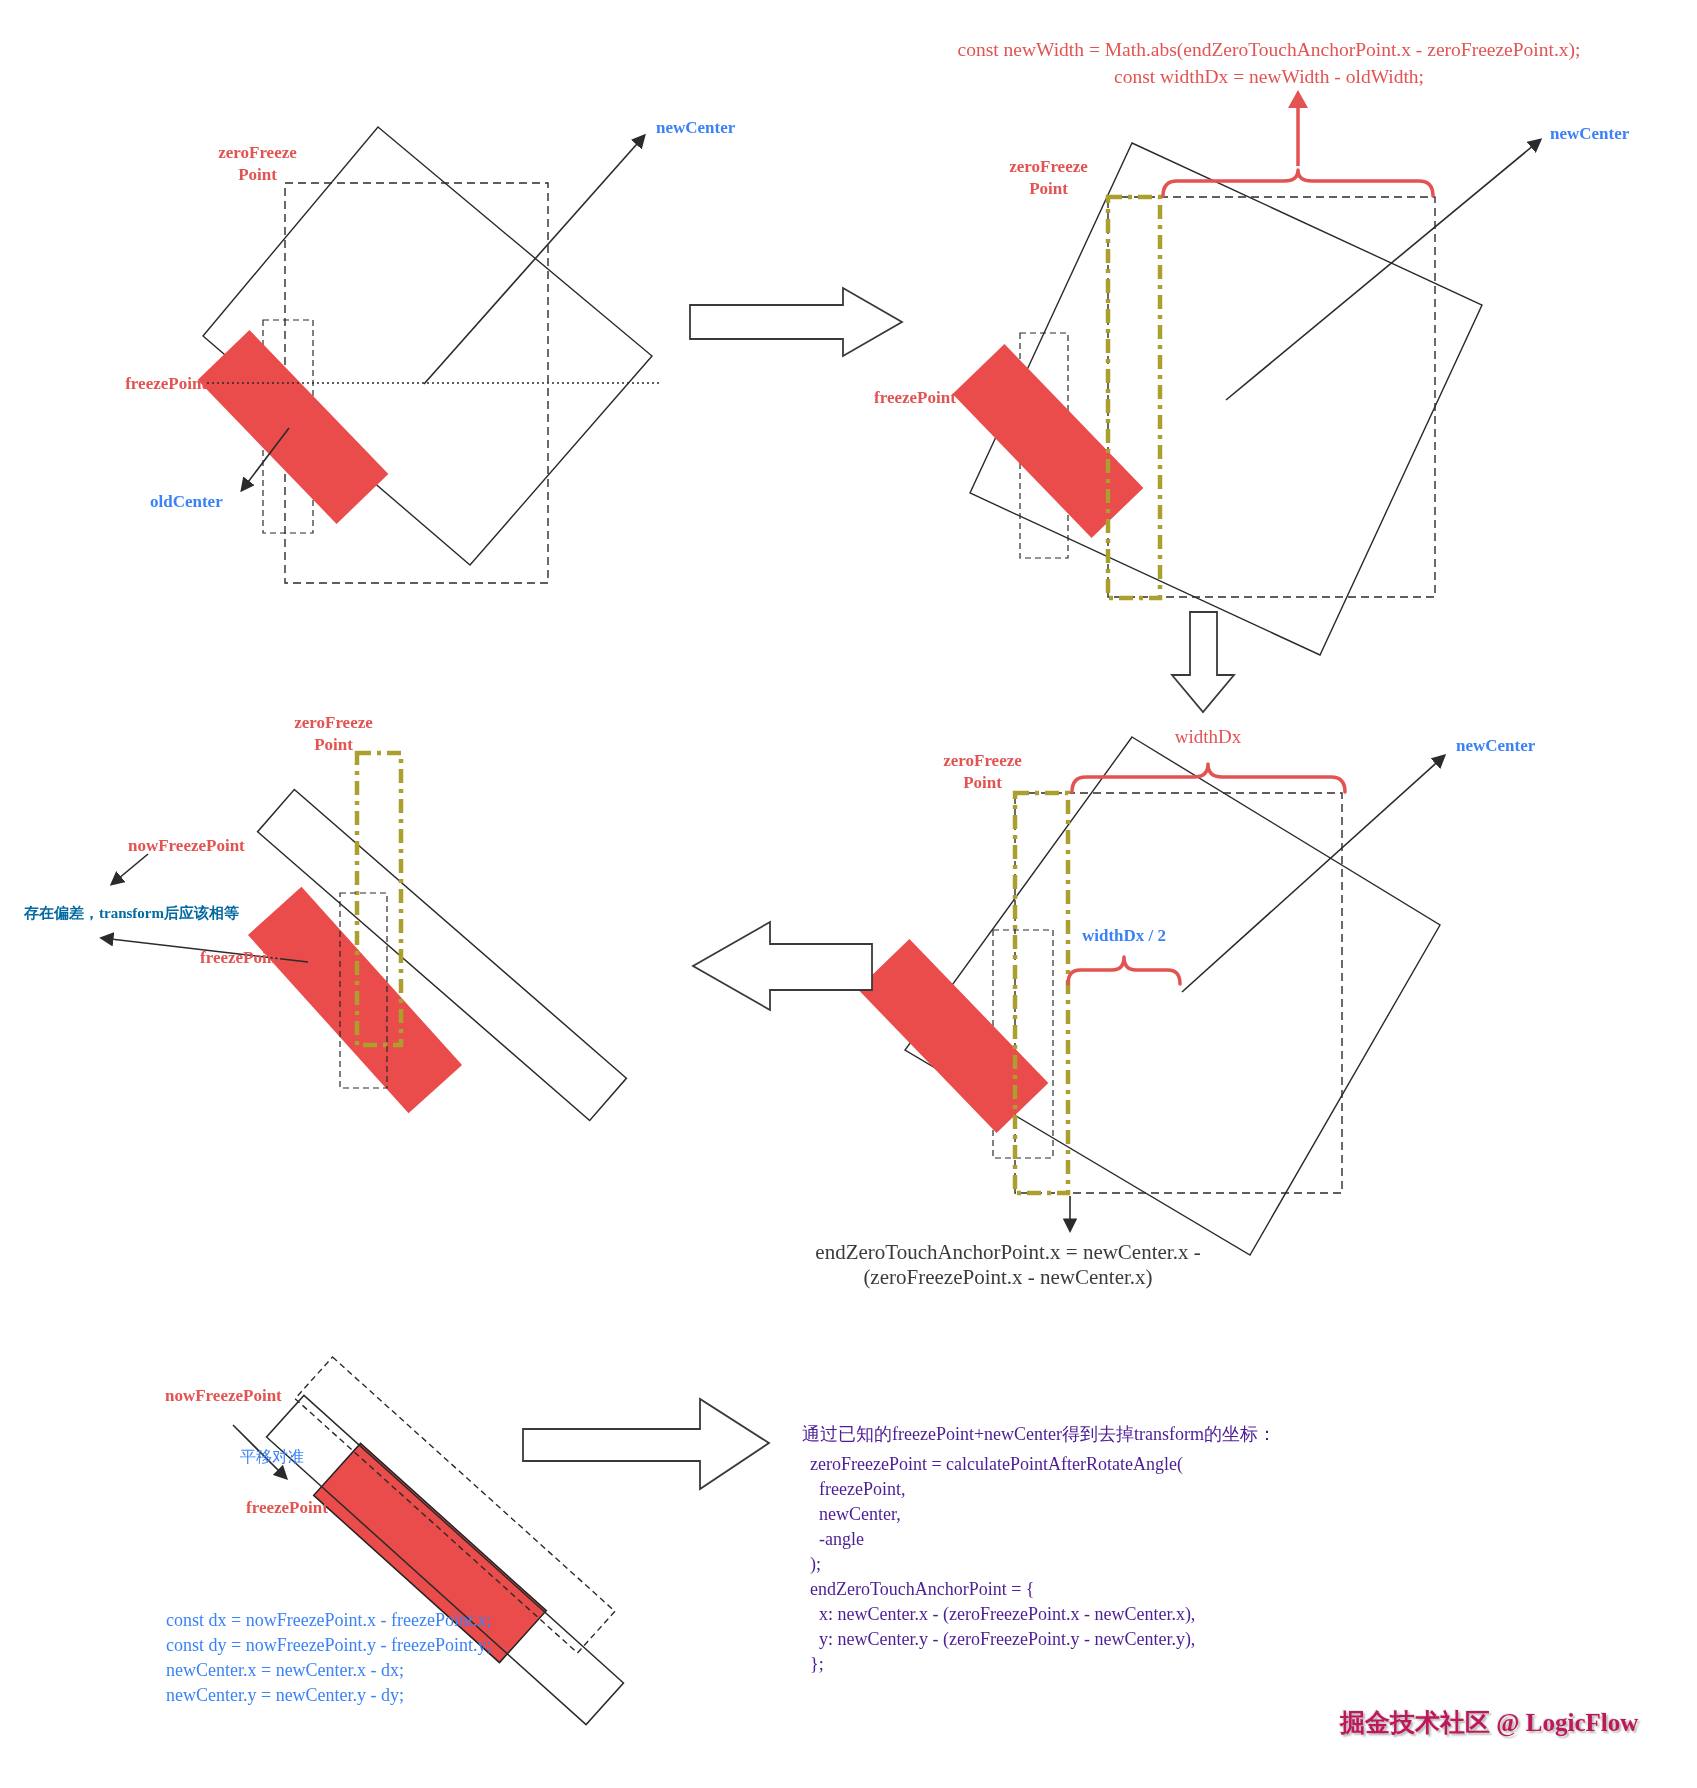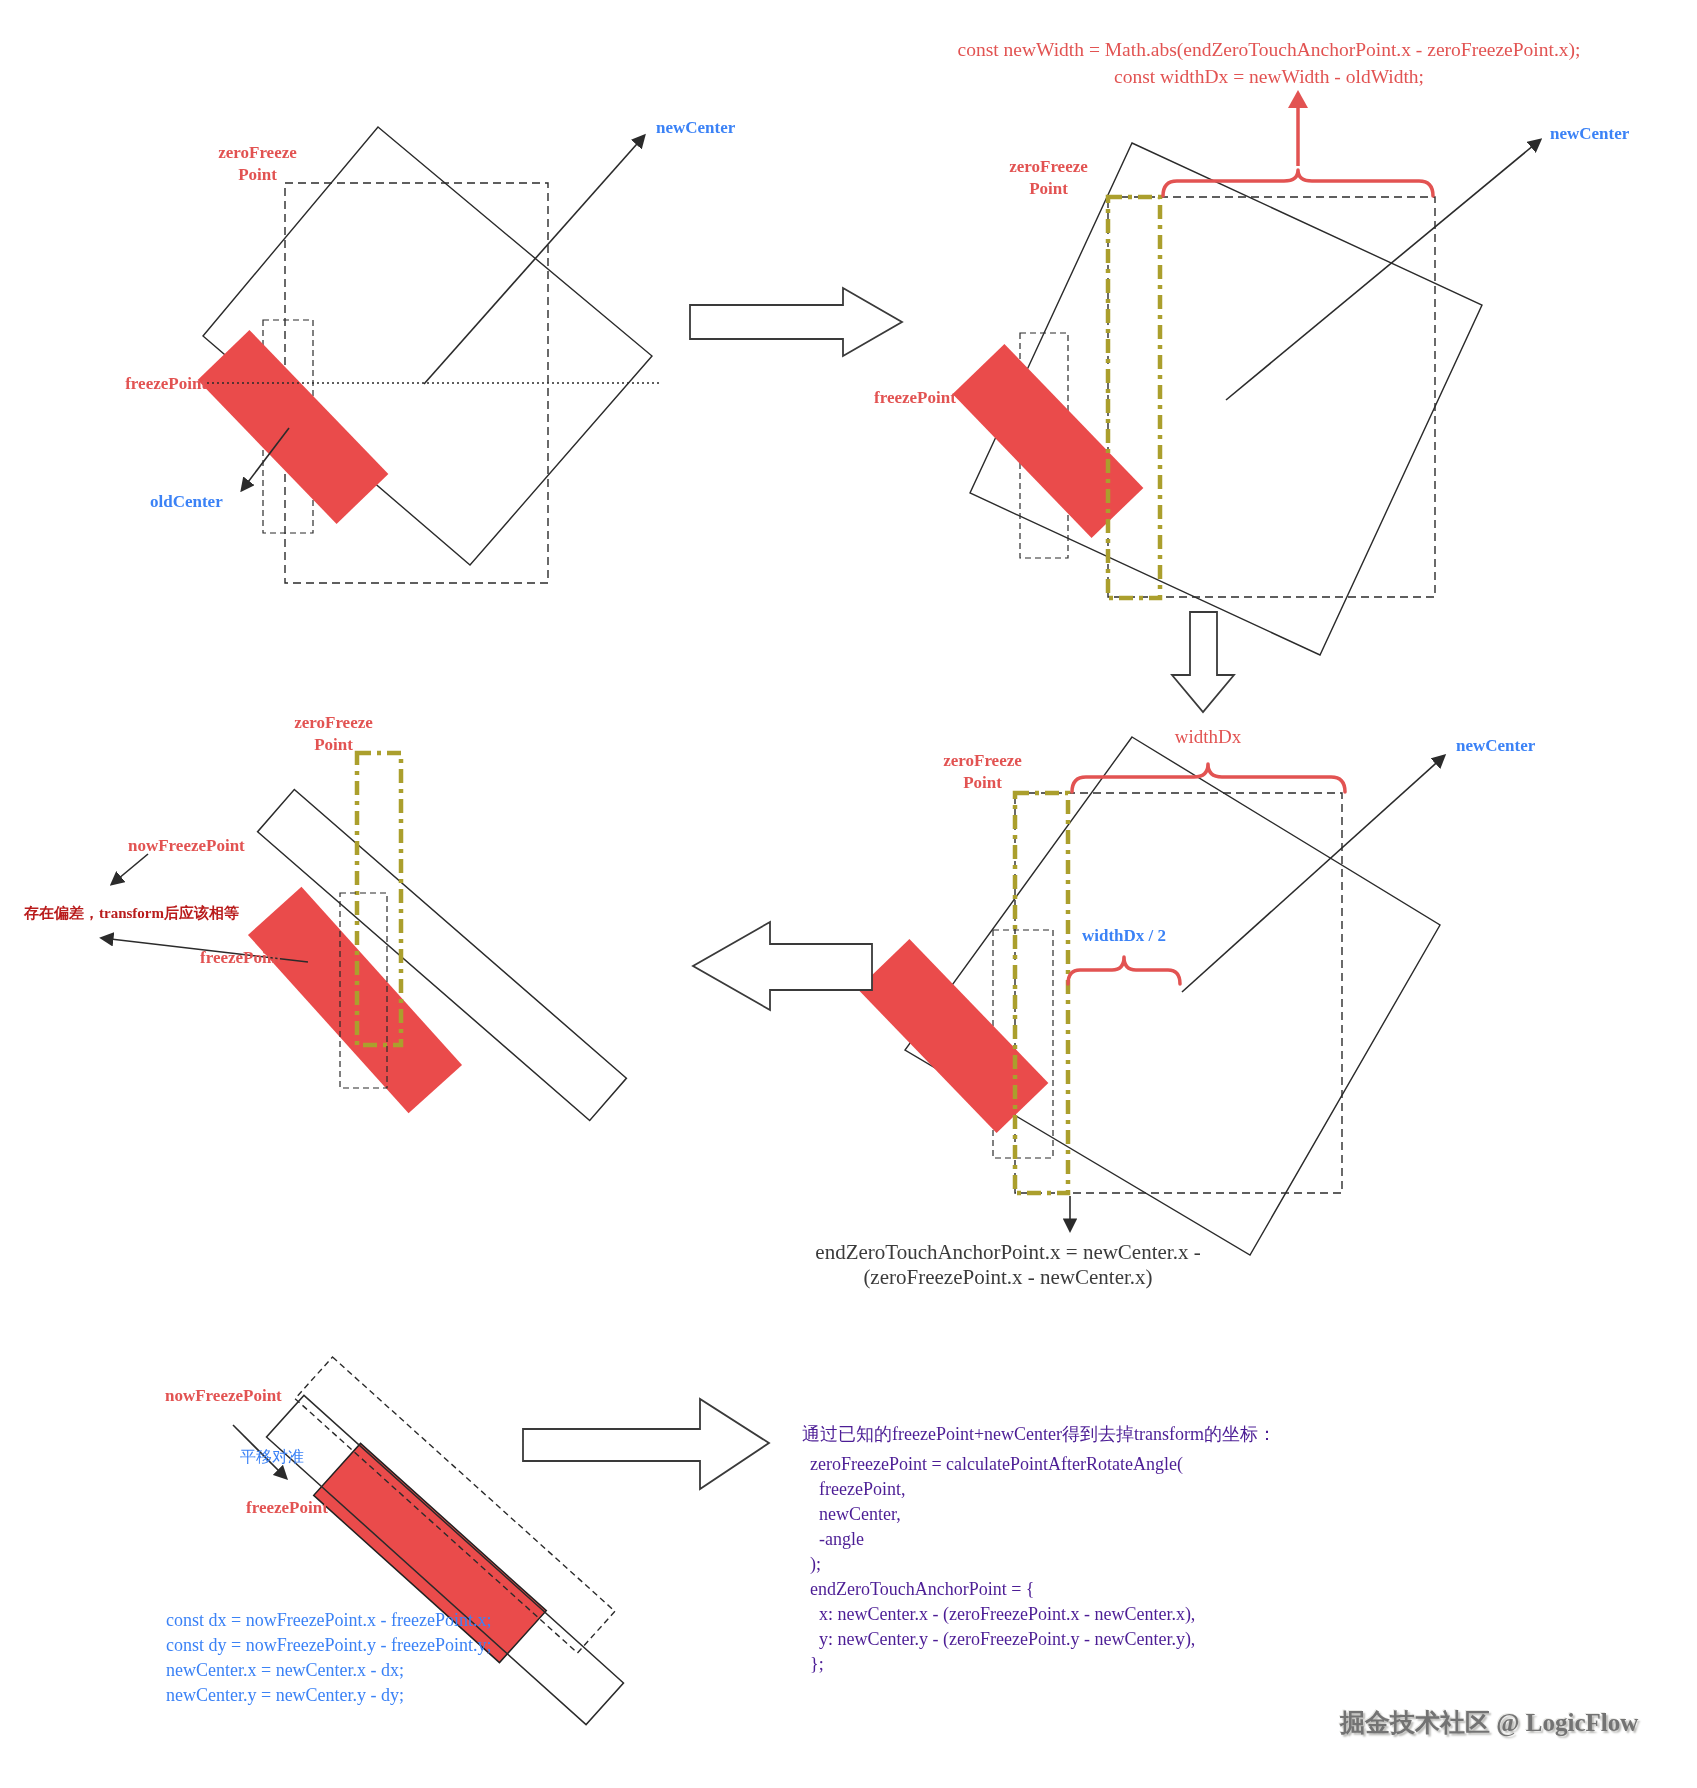--- a/index.html
+++ b/index.html
@@ -28,24 +28,24 @@
   .bold   { font-weight:bold; }
   .redtxt { color:#e25352; }
   .ctr    { text-align:center; }
   .rgt    { text-align:right; }
   .twoline{ line-height:22px; }
   .codetop{ font-size:19.5px; line-height:27px; }
   .code   { font-size:18px; line-height:25px; color:#4c1d95; font-weight:normal; }
   .code-sm{ font-size:18px; line-height:25px; color:#3b82f6; }
   .pre    { white-space:pre; }
   .formula{ font-size:21px; line-height:25px; color:#3b3b3b; }
-  .purple { color:#b91c1c; font-size:15px; font-weight:bold; }
+  .purple { color:#0369a1; font-size:15px; font-weight:bold; }
   .small  { font-size:16px; }
   .widthdx{ font-size:19px; font-weight:normal; }
-  .wm     { font-size:25px; font-weight:600; color:#737373;
+  .wm     { font-size:25px; font-weight:600; color:#be185d;
             text-shadow:2px 2px 2px #b9b9b6, -1px -1px 0 #e9e9e6; }
 </style>
 </head>
 <body>
 
 <div class="canvas">
 
   <svg width="1697" height="1788" viewBox="0 0 1697 1788">
     <defs>
       <marker id="ah" viewBox="0 0 10 10" refX="8" refY="5" markerWidth="9" markerHeight="9" orient="auto-start-reverse">

